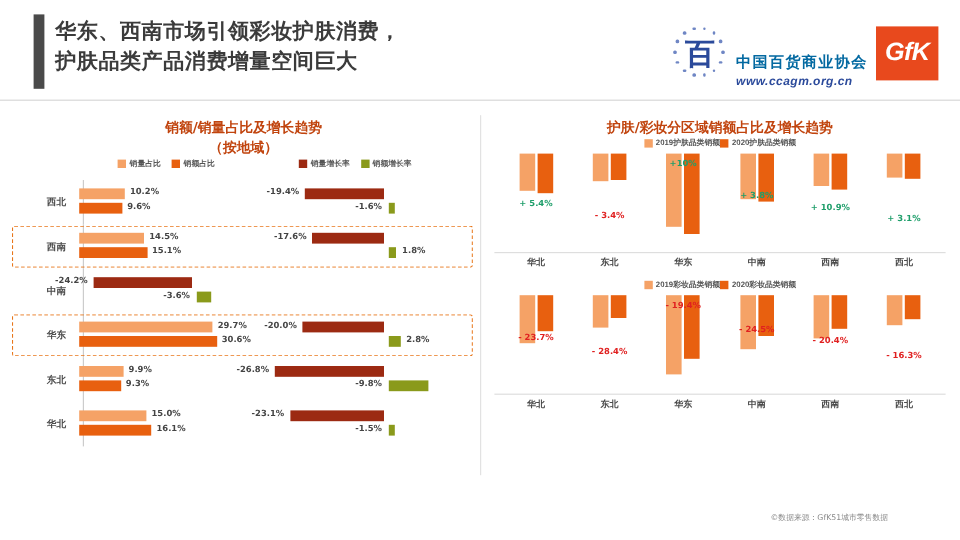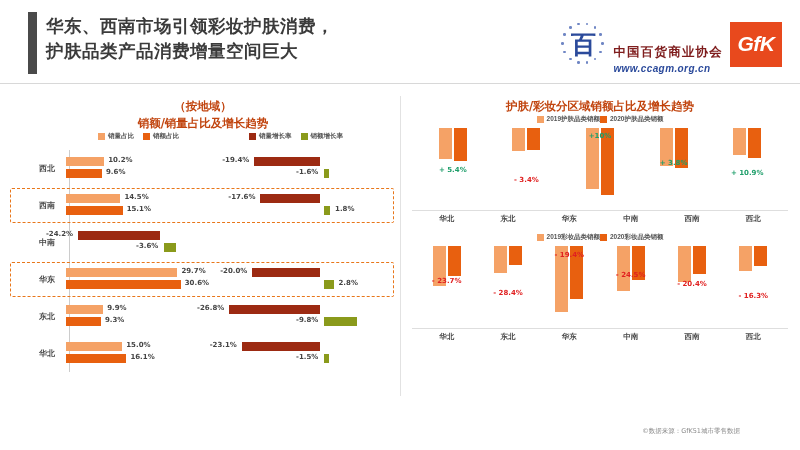--- a/index.html
+++ b/index.html
@@ -37,21 +37,21 @@
   .ccagm-mark .glyph {
     font-size: 25px; color: #2b4a9b; font-weight: bold;
     font-family: "DejaVu Serif", serif; line-height: 1;
   }
   .ccagm-mark .dot {
     position: absolute; width: 2.6px; height: 2.6px;
     border-radius: 50%; background: #6f86c4;
   }
   .ccagm-txt { display: flex; flex-direction: column; gap: 2px; }
   .ccagm-cn {
-    font-size: 12.5px; color: #7f1d1d; font-weight: bold;
+    font-size: 12.5px; color: #0369a1; font-weight: bold;
     letter-spacing: 1.2px; font-family: "DejaVu Sans", sans-serif; margin-top: 30px;
   }
   .ccagm-url {
     font-size: 10px; color: #2b4a9b; font-style: italic;
     font-weight: bold; letter-spacing: .4px;
   }
   .gfk {
     width: 52px; height: 45px; background: #e8491d;
     display: flex; align-items: center; justify-content: center;
   }
@@ -166,22 +166,22 @@
         <span>GfK</span>
       </div>
     </div>
     <div class="hdr-rule"></div>
   </div>
 
   <div class="vdiv"></div>
 
   <div id="leftPanel">
     <div class="panel-title">
+      <div>销额/销量占比及增长趋势</div>
       <div>（按地域）</div>
-      <div>销额/销量占比及增长趋势</div>
     </div>
     <div class="l-legends">
       <div class="legend" id="lgShare">
           <div class="lg-item">
             <span class="lg-sw" style="background: rgb(245, 162, 102);"></span>
             <span class="lg-lb">销量占比</span>
           </div>
           <div class="lg-item">
             <span class="lg-sw" style="background: rgb(232, 96, 15);"></span>
             <span class="lg-lb">销额占比</span>
@@ -326,20 +326,25 @@
           </div>
           <div class="r-grp">
             <div class="r-bar" style="height: 37.8px; background: rgb(245, 162, 102);"></div>
             <div class="r-bar" style="height: 39.6px; background: rgb(232, 96, 15);"></div>
             <div class="r-glabel" style="color: rgb(30, 158, 106); bottom: 43.6px;">+ 3.8%</div>
           </div>
           <div class="r-grp">
             <div class="r-bar" style="height: 27px; background: rgb(245, 162, 102);"></div>
             <div class="r-bar" style="height: 29.7px; background: rgb(232, 96, 15);"></div>
             <div class="r-glabel" style="color: rgb(30, 158, 106); bottom: 33.7px;">+ 10.9%</div>
+          </div>
+          <div class="r-grp">
+            <div class="r-bar" style="height: 19.8px; background: rgb(245, 162, 102);"></div>
+            <div class="r-bar" style="height: 20.7px; background: rgb(232, 96, 15);"></div>
+            <div class="r-glabel" style="color: rgb(30, 158, 106); bottom: 24.7px;">+ 3.1%</div>
           </div>
         </div>
       <div class="r-axisline"></div>
       <div class="r-cats" id="rTopCats">
           <div class="r-cat">华北</div>
           <div class="r-cat">东北</div>
           <div class="r-cat">华东</div>
           <div class="r-cat">中南</div>
           <div class="r-cat">西南</div>
           <div class="r-cat">西北</div>

